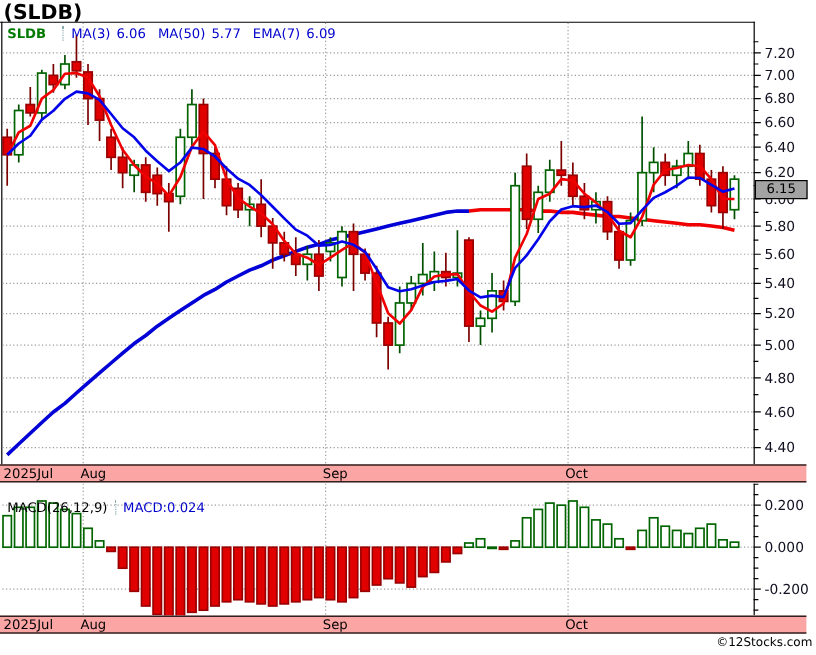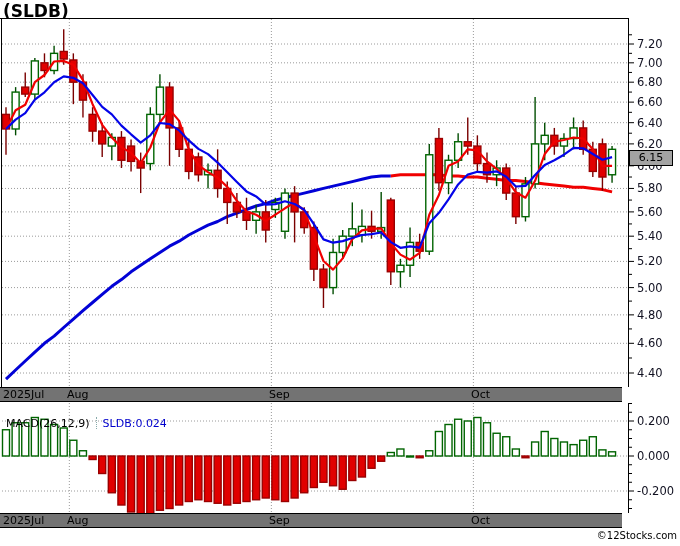--- a/index.html
+++ b/index.html
@@ -11,21 +11,21 @@
   #macd-svg{top:403px;}
   .legend{position:absolute;display:flex;align-items:center;height:14px;font-size:11px;white-space:nowrap;z-index:5;}
   #main-legend{top:21px;left:6px;}
   #macd-legend{top:416px;left:6px;justify-content:space-between;}
   .sym{color:#007a00;font-weight:bold;margin-right:8px;}
   .sep{border-left:1px dotted #8aa;height:12px;margin:0 6px;}
   .li-label{color:#0000cc;margin-right:5px;}
   .li-value{color:#0000cc;margin-right:10px;}
   .macd-label{color:#000;}
   .macd-value{color:#0000cc;}
-  .xband{position:absolute;left:0;width:622px;height:13px;background:#737373;
+  .xband{position:absolute;left:0;width:672px;height:13px;background:#fca5a5;
          border-top:1px solid #000;border-bottom:1px solid #000;z-index:4;}
   #band-main{top:387px;}
   #band-macd{top:513px;}
   .xband span{position:absolute;top:0;font-size:11px;color:#000;line-height:13px;}
   .price-badge{position:absolute;left:629px;top:150px;width:42px;height:14px;background:#a3a3a3;
                border:1px solid #000;font-size:11px;color:#000;text-align:center;line-height:14px;z-index:6;}
   .watermark{position:absolute;top:530px;right:3px;font-size:10px;color:#000;}
 </style>
 </head>
 <body>
@@ -228,20 +228,30 @@
       <line x1="592.8199999999999" y1="123.74346531606368" x2="592.8199999999999" y2="159.02834976636717" stroke="#7a0000" stroke-width="1.4"></line>
       <rect x="589.3199999999999" y="131.3043631772199" width="7" height="22.086381813077367" fill="#e10000" stroke="#990000" stroke-width="1.4"></rect>
       <line x1="602.4399999999999" y1="120.52909407197949" x2="602.4399999999999" y2="172.75593281120658" stroke="#7a0000" stroke-width="1.4"></line>
       <rect x="598.9399999999999" y="125.89500405624028" width="7" height="33.13334571012689" fill="#e10000" stroke="#990000" stroke-width="1.4"></rect>
       <line x1="612.06" y1="128.05349446839637" x2="612.06" y2="164.71393473431948" stroke="#004d00" stroke-width="1.4"></line>
       <rect x="608.56" y="131.3043631772199" width="7" height="25.463232481072453" fill="#ffffff" stroke="#006400" stroke-width="1.4"></rect>
       <polyline points="6,111.0 15.62,92.3 25.24,86.8 34.86,64.2 44.48,57.0 54.099999999999994,43.5 63.72,42.9 73.33999999999999,46.7 82.96,62.2 92.58,86.2 102.19999999999999,106.8 111.82,119.5 121.44,129.1 131.06,134.9 140.67999999999998,145.2 150.29999999999998,129.5 159.92,104.3 169.54,91.6 179.16,102.9 188.77999999999997,131.3 198.39999999999998,147.1 208.01999999999998,154.1 217.64,159.8 227.26,168.9 236.88,182.8 246.49999999999997,193.5 256.12,196.7 265.73999999999995,202.7 275.35999999999996,196.7 284.97999999999996,190.3 294.59999999999997,184.4 304.21999999999997,192.7 313.84,217.8 323.46,243.0 333.08,251.6 342.7,240.4 352.32,221.1 361.94,212.4 371.55999999999995,210.8 381.17999999999995,210.4 390.79999999999995,225.2 400.41999999999996,236.6 410.03999999999996,241.7 419.65999999999997,234.9 429.28,196.7 438.9,177.0 448.52,147.8 458.14,143.4 467.76,131.3 477.37999999999994,132.4 486.99999999999994,143.4 496.61999999999995,150.8 506.23999999999995,160.5 515.8599999999999,174.3 525.4799999999999,179.7 535.0999999999999,162.8 544.7199999999999,136.0 554.3399999999999,123.7 563.9599999999999,122.0 573.5799999999999,119.5 583.1999999999999,120.5 592.8199999999999,131.3 602.4399999999999,147.8 612.06,147.8" fill="none" stroke="#f00000" stroke-width="2.2" stroke-linejoin="round"></polyline>
       <polyline points="6,111.0 15.62,101.6 25.24,95.1 34.86,81.7 44.48,74.3 54.099999999999994,64.3 63.72,58.4 73.33999999999999,59.8 82.96,65.3 92.58,77.0 102.19999999999999,88.9 111.82,96.4 121.44,107.6 131.06,116.3 140.67999999999998,124.6 150.29999999999998,117.4 159.92,105.0 169.54,106.2 179.16,112.4 188.77999999999997,122.4 198.39999999999998,130.9 208.01999999999998,136.1 217.64,144.6 227.26,154.3 236.88,164.0 246.49999999999997,173.4 256.12,178.4 265.73999999999995,186.7 275.35999999999996,186.1 284.97999999999996,183.3 294.59999999999997,186.0 304.21999999999997,191.8 313.84,206.1 323.46,221.4 333.08,224.7 342.7,223.1 352.32,220.0 361.94,217.0 371.55999999999995,216.1 381.17999999999995,214.5 390.79999999999995,224.1 400.41999999999996,229.8 410.03999999999996,228.4 419.65999999999997,229.6 429.28,205.2 438.9,194.8 448.52,181.3 458.14,166.4 467.76,156.6 477.37999999999994,153.8 486.99999999999994,154.6 496.61999999999995,153.4 506.23999999999995,158.8 515.8599999999999,168.5 525.4799999999999,167.9 535.0999999999999,157.1 544.7199999999999,146.9 554.3399999999999,142.2 563.9599999999999,136.7 573.5799999999999,129.9 583.1999999999999,130.3 592.8199999999999,136.0 602.4399999999999,141.7 612.06,139.1" fill="none" stroke="#0404e8" stroke-width="2.2" stroke-linejoin="round"></polyline>
     </svg>
 
+  <div class="legend" id="main-legend">
+    <span class="sym">SLDB</span>
+    <span class="sep"></span>
+    <span class="li-label">MA(3)</span>
+    <span class="li-value">6.06</span>
+    <span class="li-label">MA(50)</span>
+    <span class="li-value">5.77</span>
+    <span class="li-label">EMA(7)</span>
+    <span class="li-value">6.09</span>
+  </div>
 
   <div class="price-badge">6.15</div>
 
   <div class="xband" id="band-main">
       <span style="left: 3px;">2025Jul</span>
       <span style="left: 67px;">Aug</span>
       <span style="left: 269px;">Sep</span>
       <span style="left: 471px;">Oct</span>
     </div>
 
@@ -331,21 +341,21 @@
       <rect x="570.0799999999999" y="41.625" width="7" height="11.375" fill="#ffffff" stroke="#006400" stroke-width="1.4"></rect>
       <rect x="579.6999999999999" y="37.25" width="7" height="15.75" fill="#ffffff" stroke="#006400" stroke-width="1.4"></rect>
       <rect x="589.3199999999999" y="33.75" width="7" height="19.25" fill="#ffffff" stroke="#006400" stroke-width="1.4"></rect>
       <rect x="598.9399999999999" y="46.875" width="7" height="6.125" fill="#ffffff" stroke="#006400" stroke-width="1.4"></rect>
       <rect x="608.56" y="48.8" width="7" height="4.200000000000003" fill="#ffffff" stroke="#006400" stroke-width="1.4"></rect>
     </svg>
 
   <div class="legend" id="macd-legend">
     <span class="macd-label">MACD(26,12,9)</span>
     <span class="sep"></span>
-    <span class="macd-value">SLDB:0.024</span>
+    <span class="macd-value">MACD:0.024</span>
   </div>
 
   <div class="xband" id="band-macd">
       <span style="left: 3px;">2025Jul</span>
       <span style="left: 67px;">Aug</span>
       <span style="left: 269px;">Sep</span>
       <span style="left: 471px;">Oct</span>
     </div>
 
   <div class="watermark">©12Stocks.com</div>

